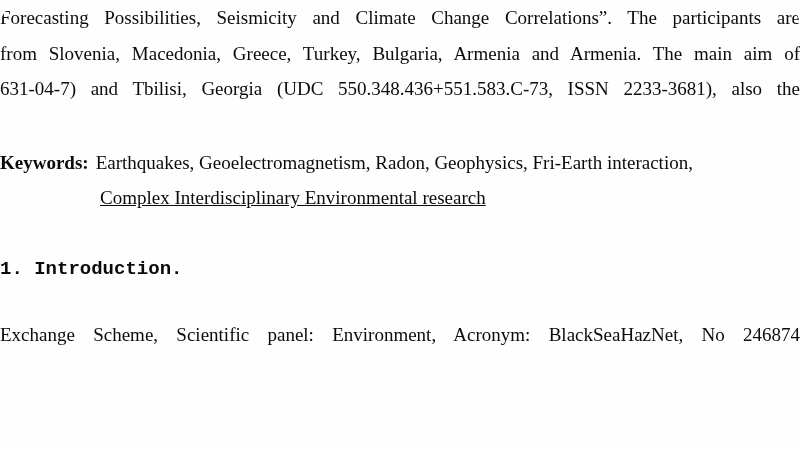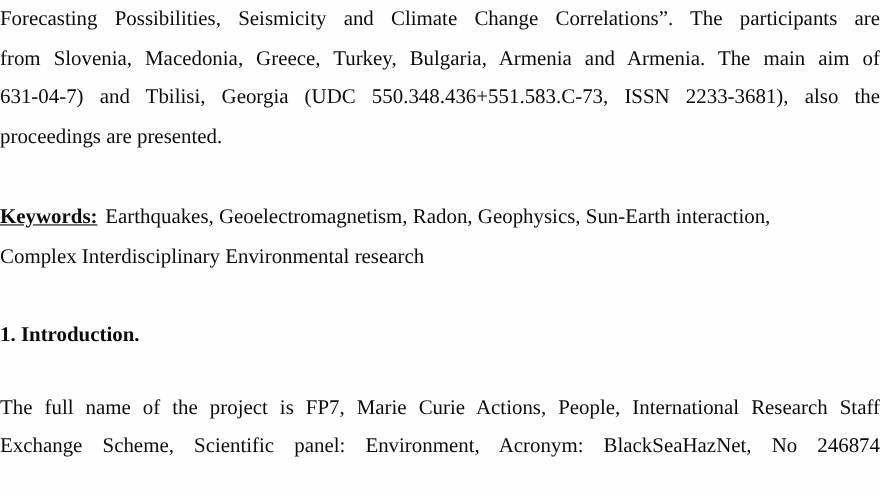--- a/index.html
+++ b/index.html
@@ -12,65 +12,65 @@
     overflow: hidden;
     background: #fefefe;
     color: #0b0b0b;
     font-family: "Liberation Serif", "DejaVu Serif", serif;
     font-size: 19px;
   }
   .page {
     width: 800px;
     height: 450px;
     overflow: hidden;
+    border-radius: 27px;
   }
   .line {
     line-height: 35.5px;
     height: 35.5px;
     overflow: visible;
   }
   .just {
     text-align: justify;
     text-align-last: justify;
   }
   .kw-label {
     font-weight: bold;
     margin-right: 7px;
-    text-decoration: underline;
   }
   .kw-indent {
+    padding-left: 100px;
+    text-decoration: underline;
   }
   .heading {
     font-weight: bold;
   }
   .block-keywords { margin-top: 38px; }
-  .block-heading  { margin-top: 36px; }
+  .block-heading  { margin-top: 36px; font-family: Liberation Mono, monospace; }
   .block-para2    { margin-top: 30px; }
 </style>
 </head>
 <body>
 
 <div class="page">
 
   <div class="block-para1">
     <div class="line just">Forecasting Possibilities, Seismicity and Climate Change Correlations”.  The participants are</div>
     <div class="line just">from Slovenia, Macedonia, Greece, Turkey, Bulgaria, Armenia and Armenia. The main aim of</div>
     <div class="line just">631-04-7) and Tbilisi, Georgia (UDC 550.348.436+551.583.C-73, ISSN 2233-3681), also the</div>
-    <div class="line">proceedings are presented.</div>
   </div>
 
   <div class="block-keywords">
     <div class="line">
-      <span class="kw-label">Keywords:</span><span>Earthquakes, Geoelectromagnetism, Radon, Geophysics, Sun-Earth interaction,</span>
+      <span class="kw-label">Keywords:</span><span>Earthquakes, Geoelectromagnetism, Radon, Geophysics, Fri-Earth interaction,</span>
     </div>
     <div class="line kw-indent">Complex Interdisciplinary Environmental research</div>
   </div>
 
   <div class="block-heading">
     <div class="line heading">1. Introduction.</div>
   </div>
 
   <div class="block-para2">
-    <div class="line just">The full name of the project is FP7, Marie Curie Actions, People, International Research Staff</div>
     <div class="line just">Exchange Scheme, Scientific panel: Environment, Acronym: BlackSeaHazNet, No 246874</div>
   </div>
 
 </div>
 
 </body></html>

